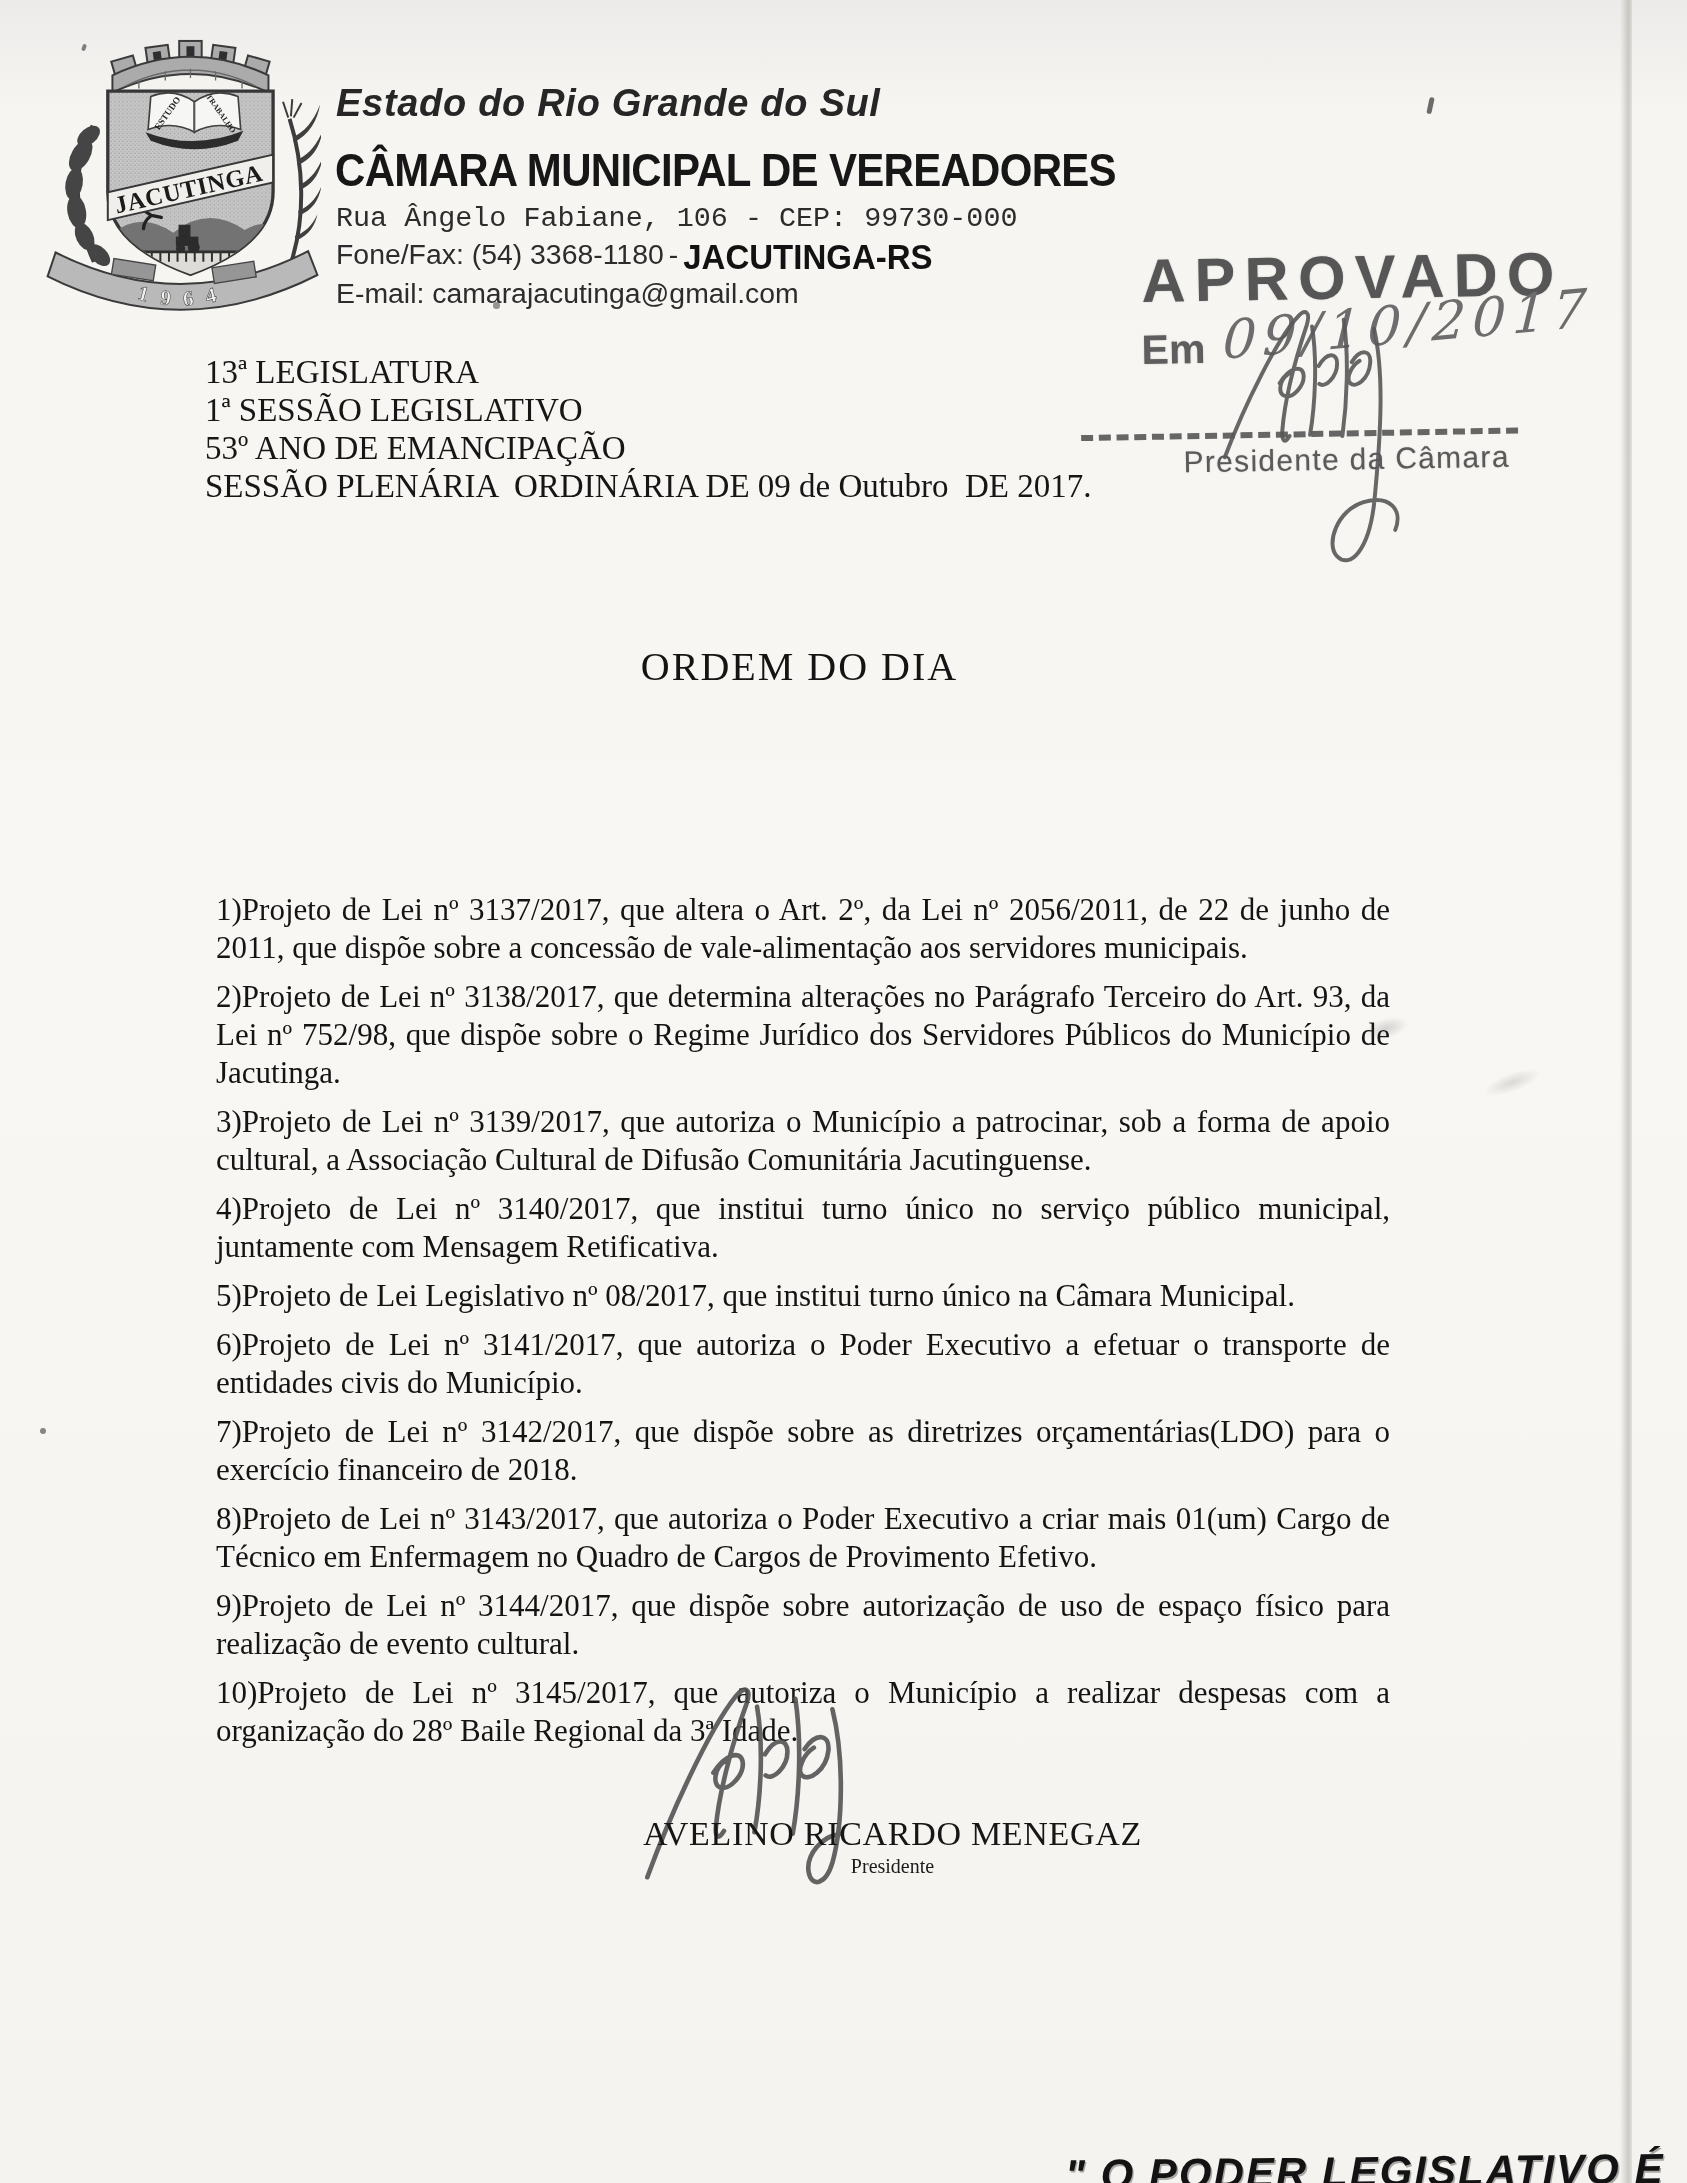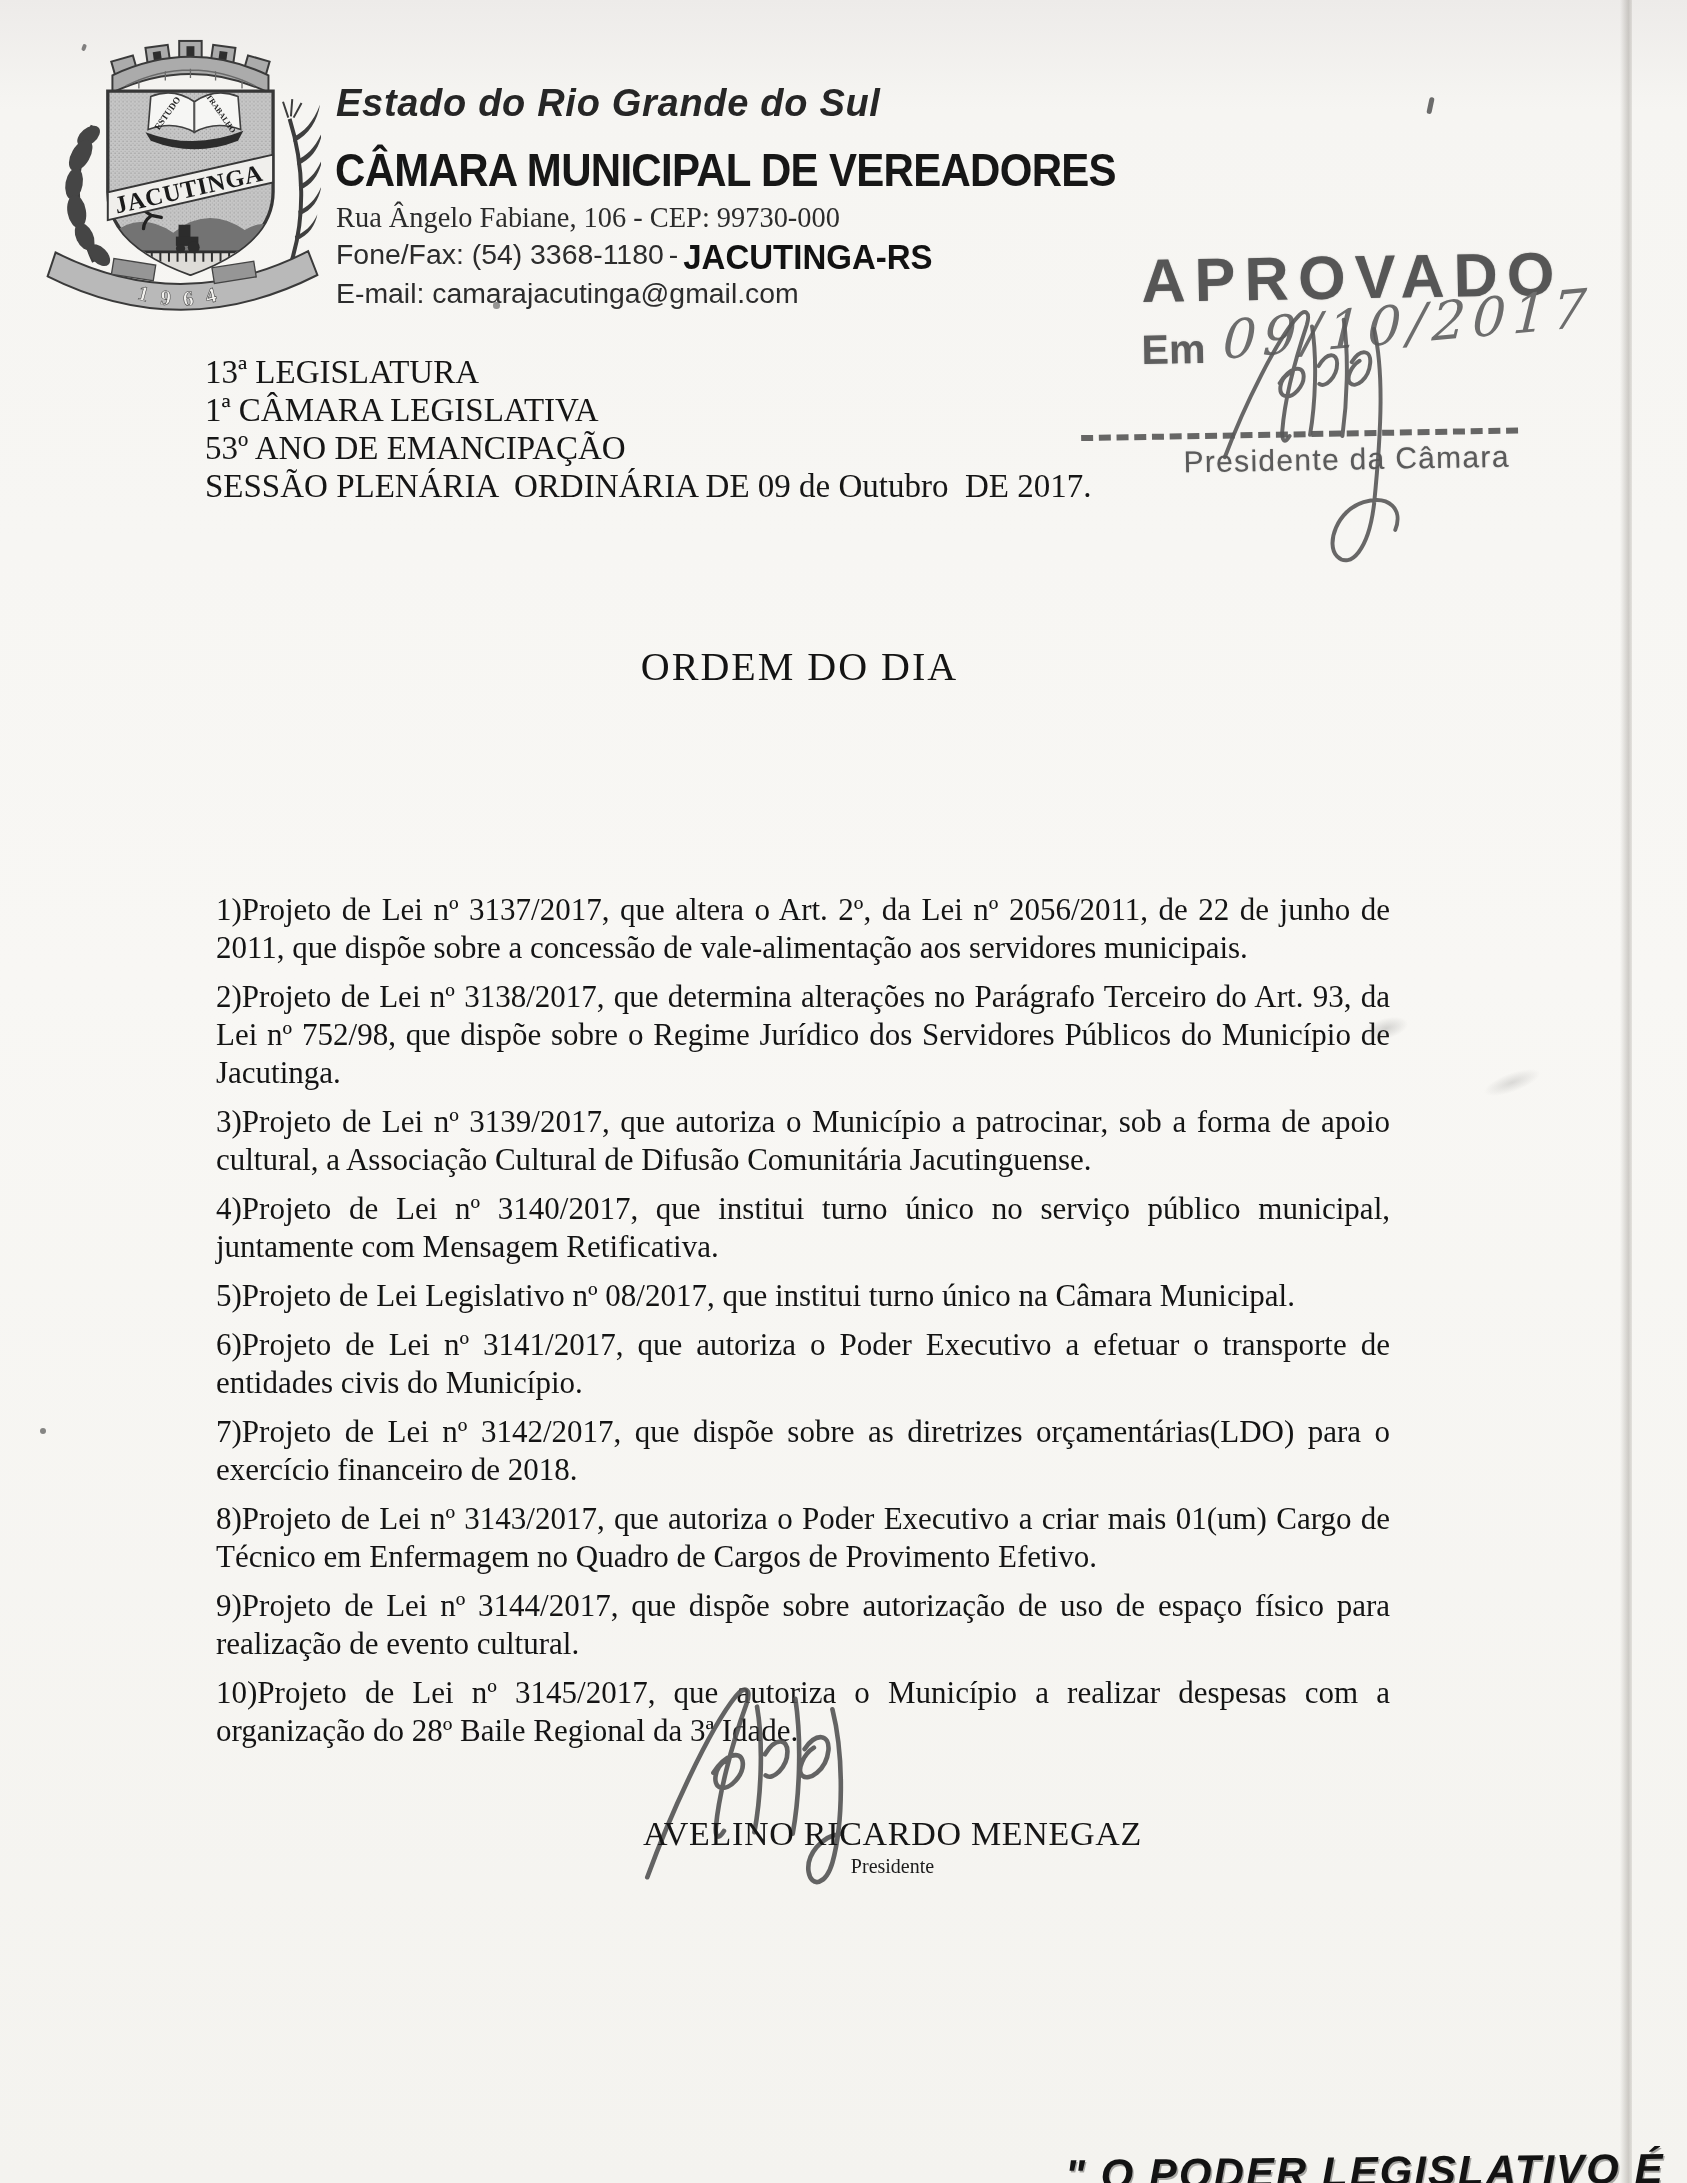--- a/index.html
+++ b/index.html
@@ -6,21 +6,21 @@
   .page{
     position:relative; width:1687px; height:2183px; overflow:hidden;
     background:linear-gradient(180deg,#edebe9 0%,#f6f5f2 5%,#f8f7f4 45%,#f4f3ef 100%);
     font-family:"Liberation Serif", serif; color:#1a1a1a;
   }
   
   .hdr-state{position:absolute;left:336px;top:82px;font-family:"Liberation Sans",sans-serif;
     font-style:italic;font-weight:bold;font-size:38px;color:#262626;letter-spacing:0.7px;}
   .hdr-org{position:absolute;left:335px;top:147px;font-family:"Liberation Sans",sans-serif;
     font-weight:bold;font-size:42px;color:#171717;letter-spacing:-0.7px;transform:scaleY(1.08);}
-  .hdr-addr{position:absolute;left:336px;top:202px;font-family:Liberation Serif, serif;
+  .hdr-addr{position:absolute;left:336px;top:202px;font-family:Liberation Mono, monospace;
     font-size:28.4px;color:#2c2c2c;}
   .hdr-phone{position:absolute;left:336px;top:238px;font-family:"Liberation Sans",sans-serif;
     font-size:28.4px;color:#2c2c2c;display:flex;align-items:flex-start;gap:5px;}
   .hdr-city{font-weight:bold;font-size:33px;color:#121212;letter-spacing:0px;transform:scaleY(1.05);}
   .hdr-email{position:absolute;left:336px;top:277px;font-family:"Liberation Sans",sans-serif;
     font-size:28.4px;color:#2c2c2c;}
   
   .session{position:absolute;left:205px;top:353px;font-size:33px;line-height:38px;color:#161616;}
   .session-line{white-space:pre;}
   
@@ -183,21 +183,21 @@
              M113,138 C128,114 146,110 149,124 C152,142 132,162 120,157 C110,153 113,132 126,124
              M162,52 C170,102 167,170 159,216
              M172,112 C185,90 200,92 200,108 C200,128 182,146 173,139
              M210,42 C218,98 215,166 208,218
              M222,106 C236,84 252,88 250,108 C248,132 228,146 220,138 C213,131 221,112 234,104
              M256,56 C270,118 268,200 256,320 C248,390 220,420 200,400 C182,382 200,330 240,318 C280,306 300,330 288,360" fill="none" stroke="#585858" stroke-width="6" stroke-linecap="round" opacity="0.9"></path>
   </svg>
 
   <div class="session">
     <div class="session-line">13ª LEGISLATURA</div>
-    <div class="session-line">1ª CÂMARA LEGISLATIVA</div>
+    <div class="session-line">1ª SESSÃO LEGISLATIVO</div>
     <div class="session-line">53º ANO DE EMANCIPAÇÃO</div>
     <div class="session-line">SESSÃO PLENÁRIA  ORDINÁRIA DE 09 de Outubro  DE 2017.</div>
   </div>
 
   <div class="doc-title">ORDEM DO DIA</div>
 
   <div class="agenda">
     <p>1)Projeto de Lei nº 3137/2017, que altera o Art. 2º, da Lei nº 2056/2011, de 22 de junho de 2011, que dispõe sobre a concessão de vale-alimentação aos servidores municipais.</p>
     <p>2)Projeto de Lei nº 3138/2017, que determina alterações no Parágrafo Terceiro do Art. 93, da Lei nº 752/98, que dispõe sobre o Regime Jurídico dos Servidores Públicos do Município de Jacutinga.</p>
     <p>3)Projeto de Lei nº 3139/2017, que autoriza o Município a patrocinar, sob a forma de apoio cultural, a Associação Cultural de Difusão Comunitária Jacutinguense.</p>

